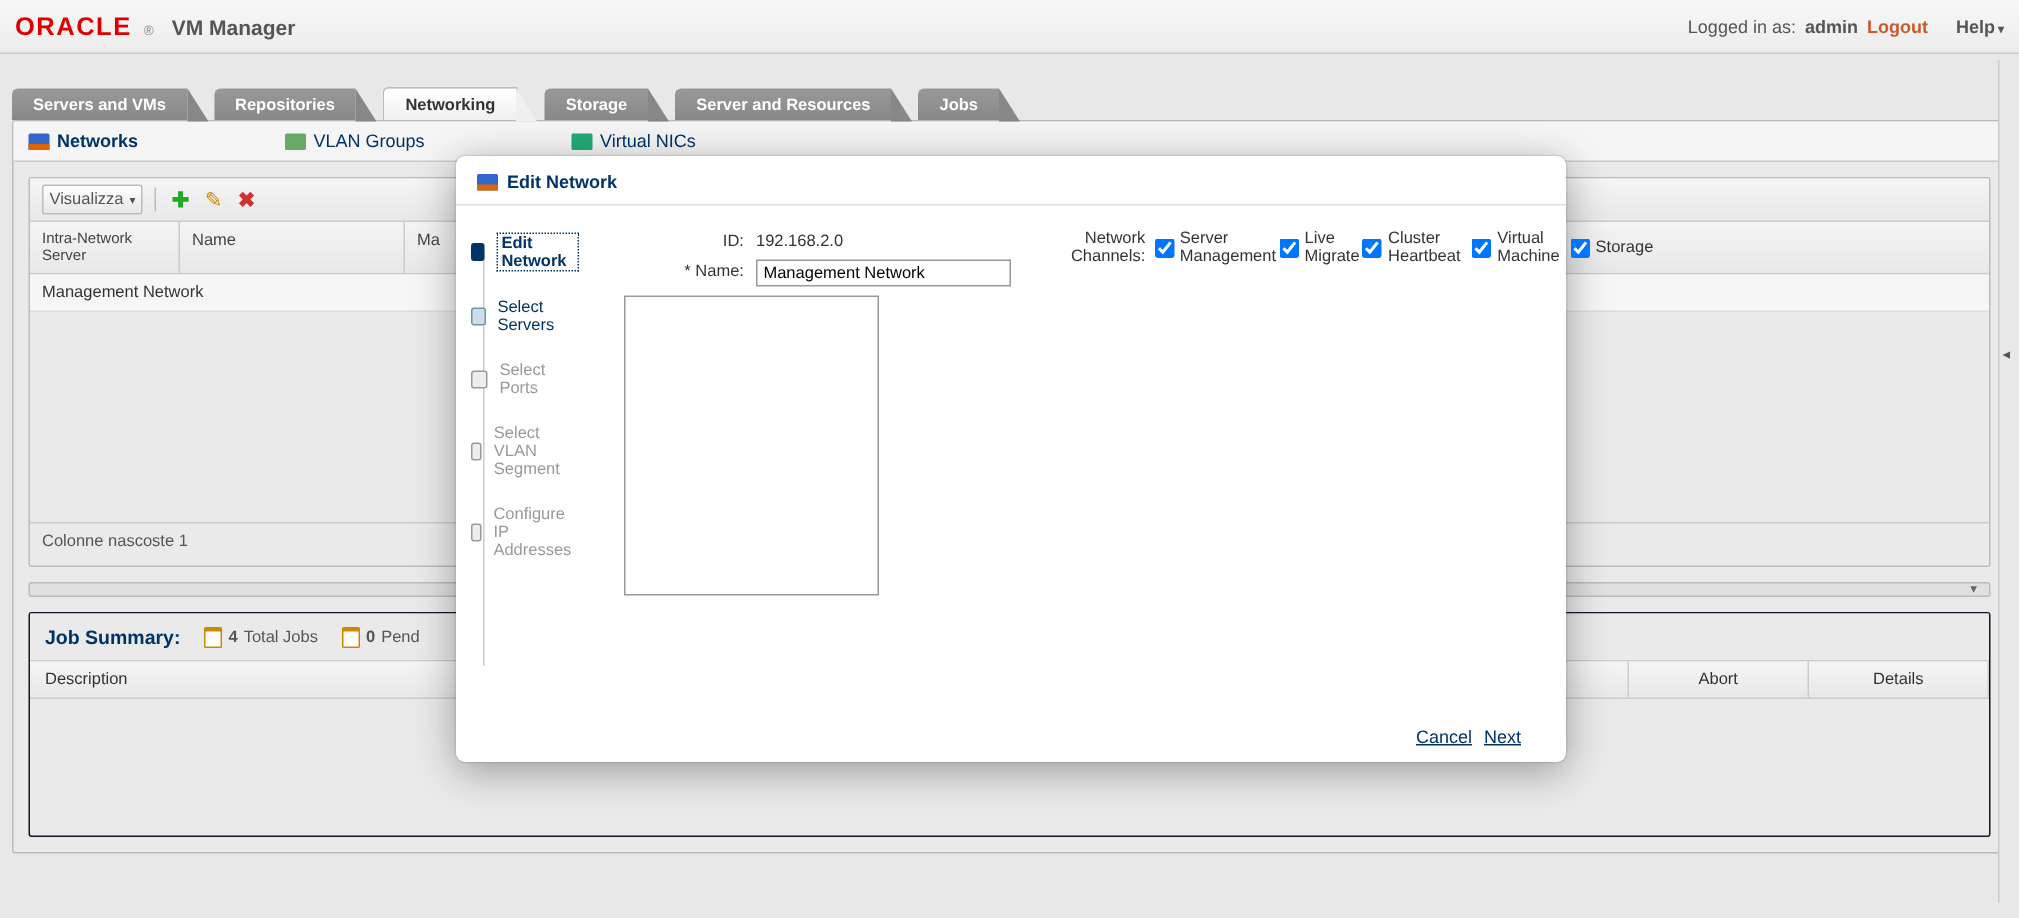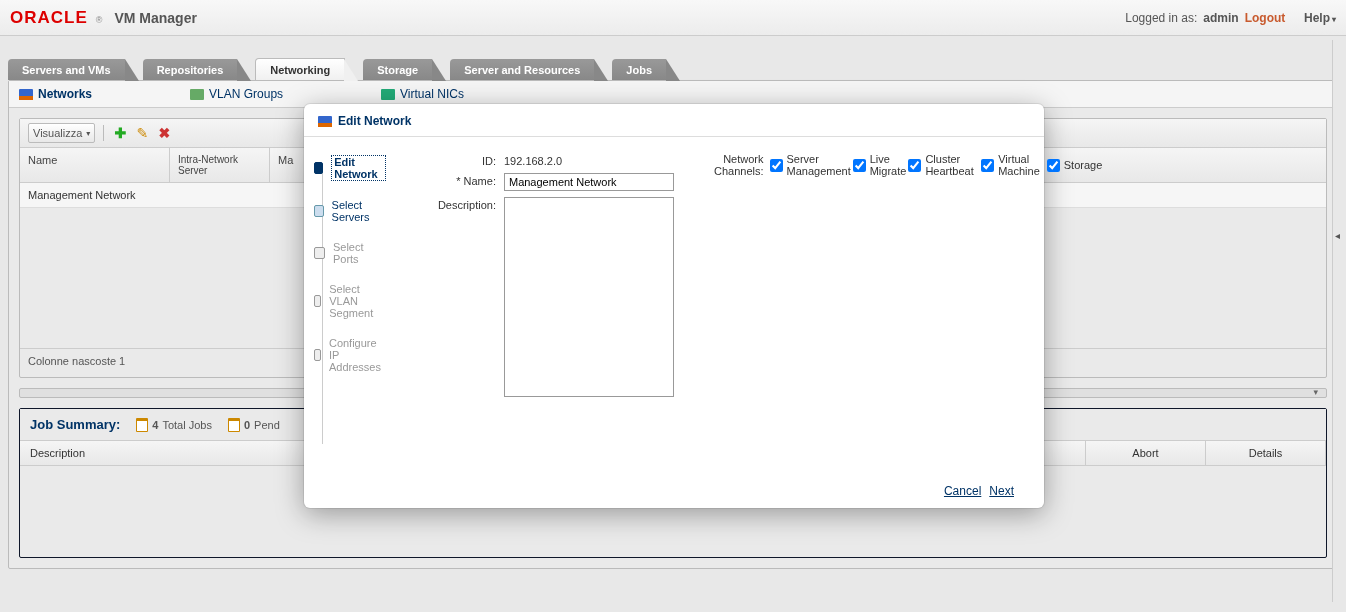--- a/index.html
+++ b/index.html
@@ -144,22 +144,22 @@
           <span>Visualizza</span> 
           <span style="font-size:8px;">▾</span>
         </div>
       <div class="divider"></div>
       <div class="tool-icon plus-icon">✚</div>
       <div class="tool-icon pencil-icon">✎</div>
       <div class="tool-icon x-icon">✖</div>
     </div>
     <div class="table-area" style="height:200px;">
       <div class="table-head">
+        <div class="th th-intra">Intra-Network Server</div>
         <div class="th th-name">Name</div>
-        <div class="th th-intra">Intra-Network Server</div>
         <div class="th th-ma">Ma</div>
       </div>
       <div class="row">
         <div class="td td-name">Management Network</div>
       </div>
     </div>
     <div class="inner-footer">Colonne nascoste 1</div>
   </div>
 
   <div class="splitter"></div>
@@ -219,21 +219,20 @@
           <span class="wiz-label">Configure IP Addresses</span>
         </div>
     </div>
     <div class="vdiv"></div>
     <div class="form-area">
       <div class="form-col">
         <label>ID:</label>
         <div class="val-text">192.168.2.0</div>
         <label class="req">Name:</label>
         <input type="text" value="Management Network" style="">
-        <label>Description:</label>
         <textarea style=""></textarea>
       </div>
       <div class="channels-col">
         <div class="channels-label">Network Channels:</div>
         <div class="chk-list">
           <label>
               <input type="checkbox" checked="" style="">
               <span>Server Management</span>
             </label>
           <label>

